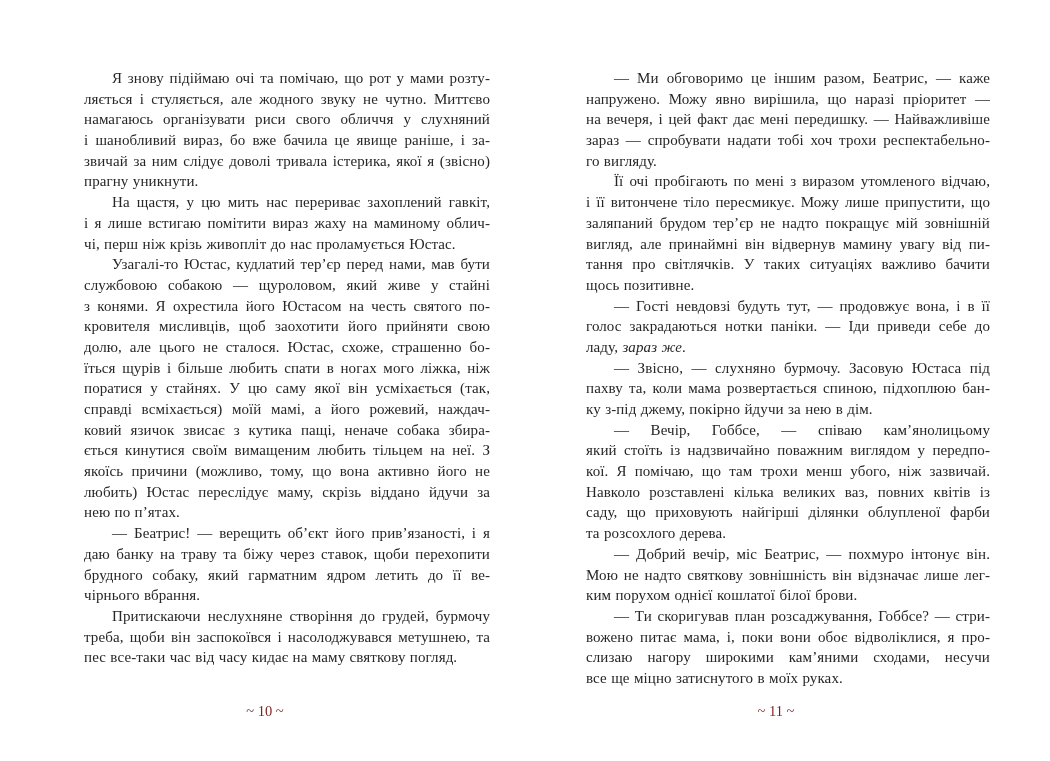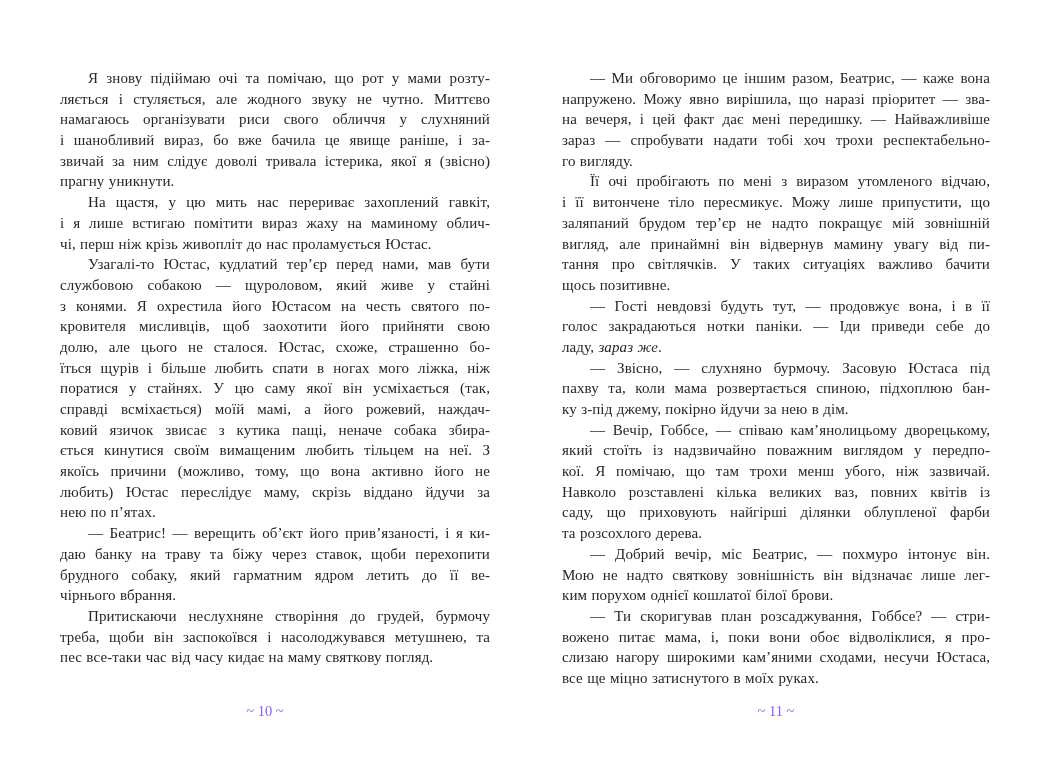--- a/index.html
+++ b/index.html
@@ -32,34 +32,35 @@
   .line {
     font-size: 15px;
     line-height: 20.7px;
     height: 20.7px;
     overflow: hidden;
     text-align: justify;
     text-align-last: justify;
     white-space: normal;
     letter-spacing: 0.1px;
     word-spacing: 0.5px;
+    margin-left: 24px;
   }
   .line.indent { text-indent: 28px; }
   .line.last {
     text-align: right;
     text-align-last: left;
   }
   .line i { font-style: italic; }
   .page-number {
     position: absolute;
     top: 702px;
     font-size: 14.5px;
     line-height: 18px;
     text-align: center;
-    color: #8b5cf6;
+    color: #7f1d1d;
   }
   .page-left  .page-number { left: 60px;  width: 410px; }
   .page-right .page-number { left: 37px;  width: 428px; }
 </style>
 </head>
 <body>
 
 <div class="page page-left">
   <div class="text-block">
       <div class="line indent">Я знову підіймаю очі та помічаю, що рот у мами розту-</div>

